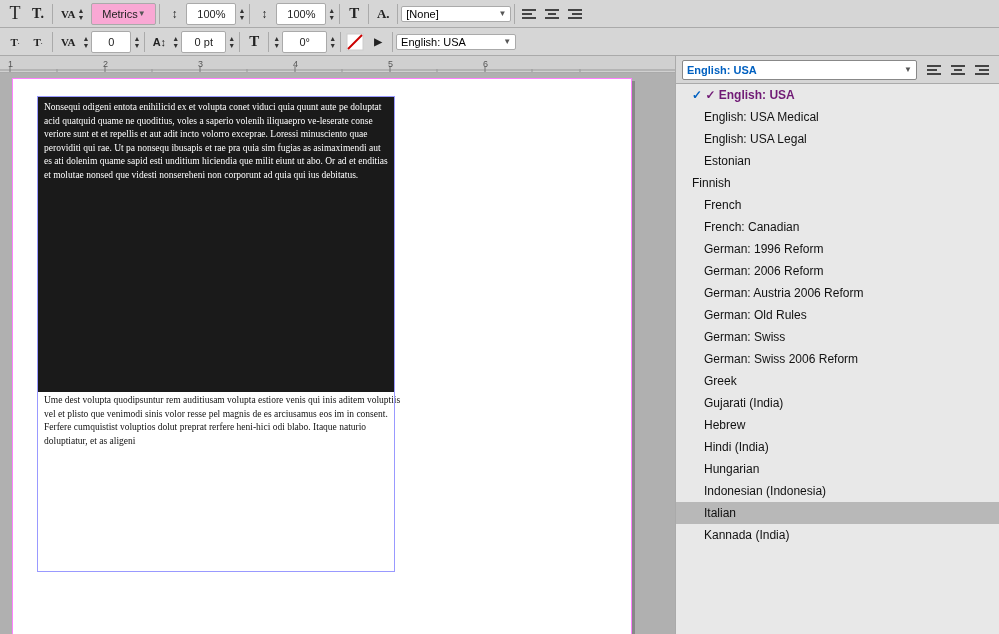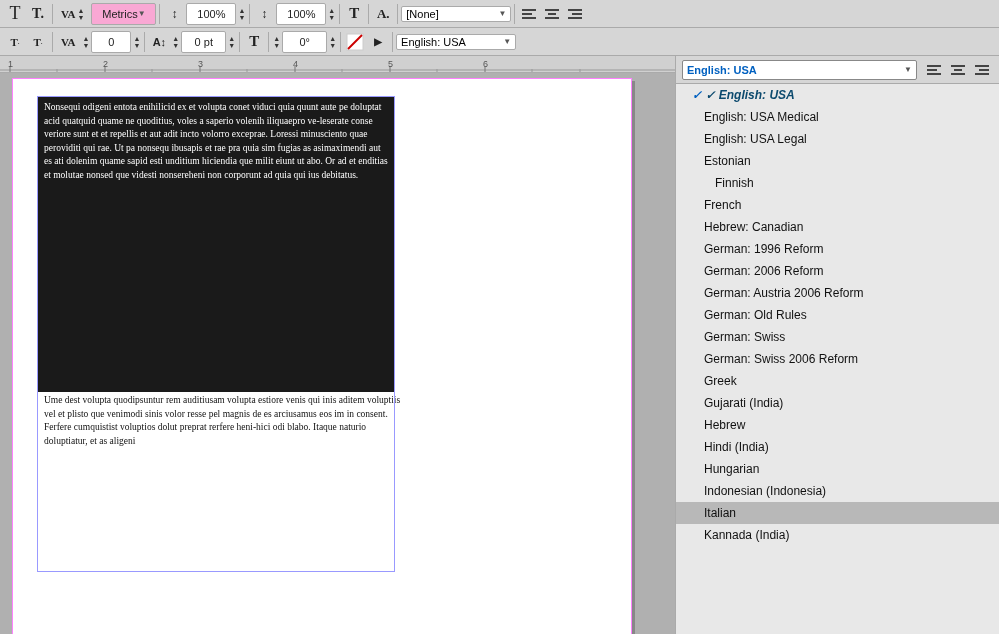--- a/index.html
+++ b/index.html
@@ -431,27 +431,27 @@
           <div style="display:flex;flex-direction:column;gap:2px;align-items:flex-end;">
             <div style="height:2px;width:14px;background:#444;"></div>
             <div style="height:2px;width:10px;background:#444;"></div>
             <div style="height:2px;width:14px;background:#444;"></div>
           </div>
         </div>
       </div>
     </div>
 
     <div class="dropdown-list" id="lang-list">
-    <div class="list-item active" style="color: #0c4a6e; font-weight: bold; font-style: italic;">✓ English: USA</div>
+    <div class="list-item active" style="color: #701a75; font-weight: bold;">✓ English: USA</div>
         <div class="list-item" style="padding-left: 28px;">English: USA Medical</div>
         <div class="list-item" style="padding-left: 28px;">English: USA Legal</div>
         <div class="list-item" style="padding-left: 28px;">Estonian</div>
-        <div class="list-item" style="padding-left: 39px;">Finnish</div>
+        <div class="list-item" style="padding-left: 16px;">Finnish</div>
         <div class="list-item" style="padding-left: 28px;">French</div>
-        <div class="list-item" style="padding-left: 28px;">Hebrew: Canadian</div>
+        <div class="list-item" style="padding-left: 28px;">French: Canadian</div>
         <div class="list-item" style="padding-left: 28px;">German: 1996 Reform</div>
         <div class="list-item" style="padding-left: 28px;">German: 2006 Reform</div>
         <div class="list-item" style="padding-left: 28px;">German: Austria 2006 Reform</div>
         <div class="list-item" style="padding-left: 28px;">German: Old Rules</div>
         <div class="list-item" style="padding-left: 28px;">German: Swiss</div>
         <div class="list-item" style="padding-left: 28px;">German: Swiss 2006 Reform</div>
         <div class="list-item" style="padding-left: 28px;">Greek</div>
         <div class="list-item" style="padding-left: 28px;">Gujarati (India)</div>
         <div class="list-item" style="padding-left: 28px;">Hebrew</div>
         <div class="list-item" style="padding-left: 28px;">Hindi (India)</div>

